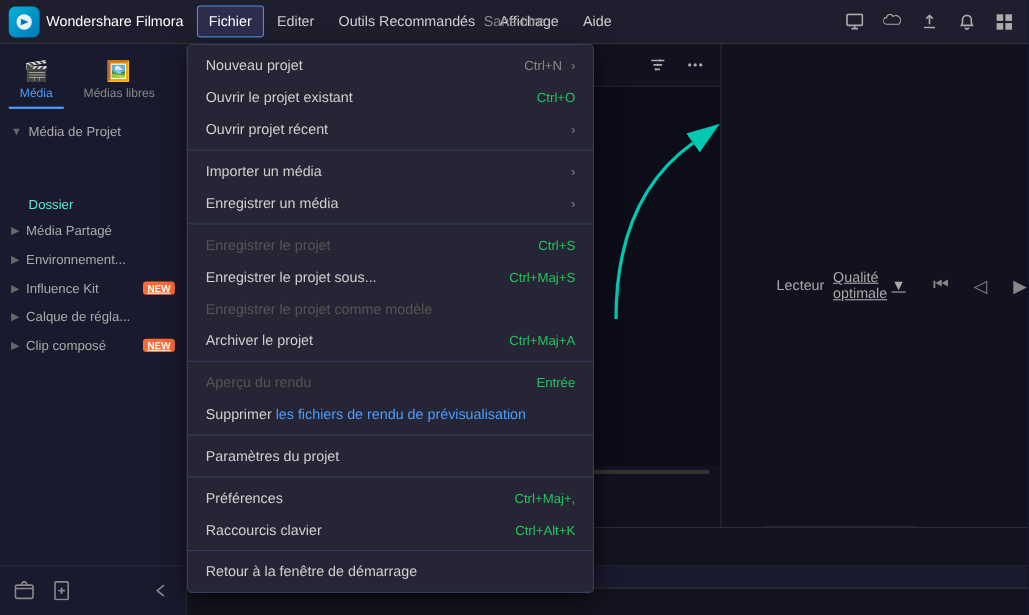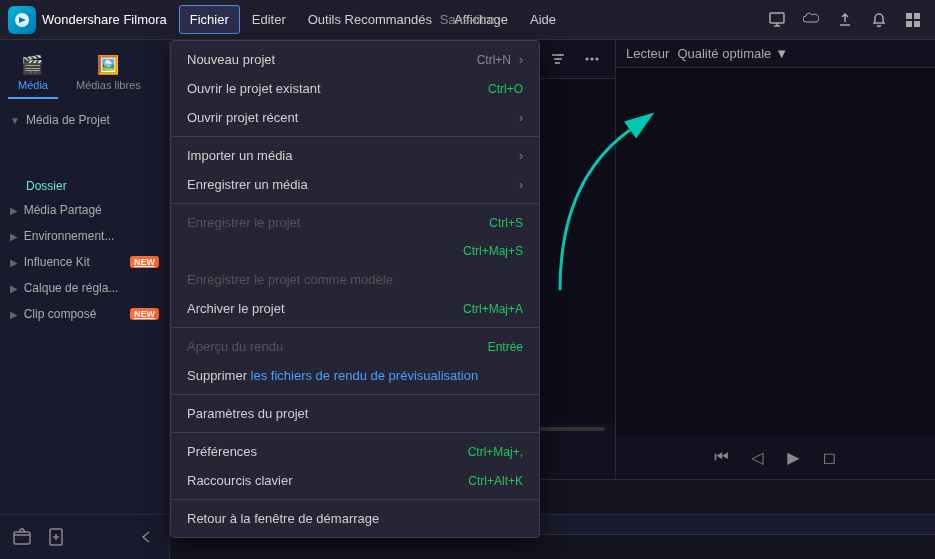--- a/index.html
+++ b/index.html
@@ -258,44 +258,46 @@
       display: flex;
       flex: 1;
     }
     .viewer-left {
       flex: 1;
       background: #111120;
       display: flex;
       flex-direction: column;
     }
     .viewer-right {
-      width: 320px;
+      width: 280px;
       background: #111120;
       border-left: 1px solid #2a2a3a;
       display: flex;
-      flex-direction: column;
+      flex-direction: row;
+      padding-left: 40px;
     }
     .viewer-top-bar {
       display: flex;
       align-items: center;
       padding: 6px 10px;
       gap: 8px;
       border-bottom: 1px solid #2a2a3a;
     }
     .viewer-label {
       color: #aaa;
       font-size: 13px;
     }
     .quality-select {
       display: flex;
       align-items: center;
       gap: 4px;
       color: #aaa;
       font-size: 13px;
       cursor: pointer;
+      text-decoration: underline;
     }
     .viewer-screen {
       flex: 1;
       background: #0d0d1a;
       display: flex;
       align-items: center;
       justify-content: center;
     }
     .viewer-controls {
       display: flex;
@@ -659,20 +661,21 @@
     <span class="arrow">›</span>
   </div>
 
   <div class="dropdown-separator"></div>
 
   <div class="dropdown-item disabled">
     <span>Enregistrer le projet</span>
     <span class="shortcut">Ctrl+S</span>
   </div>
   <div class="dropdown-item">
+    <span>Enregistrer le projet sous...</span>
     <span class="shortcut">Ctrl+Maj+S</span>
   </div>
   <div class="dropdown-item disabled">
     <span>Enregistrer le projet comme modèle</span>
   </div>
   <div class="dropdown-item">
     <span>Archiver le projet</span>
     <span class="shortcut">Ctrl+Maj+A</span>
   </div>
 

